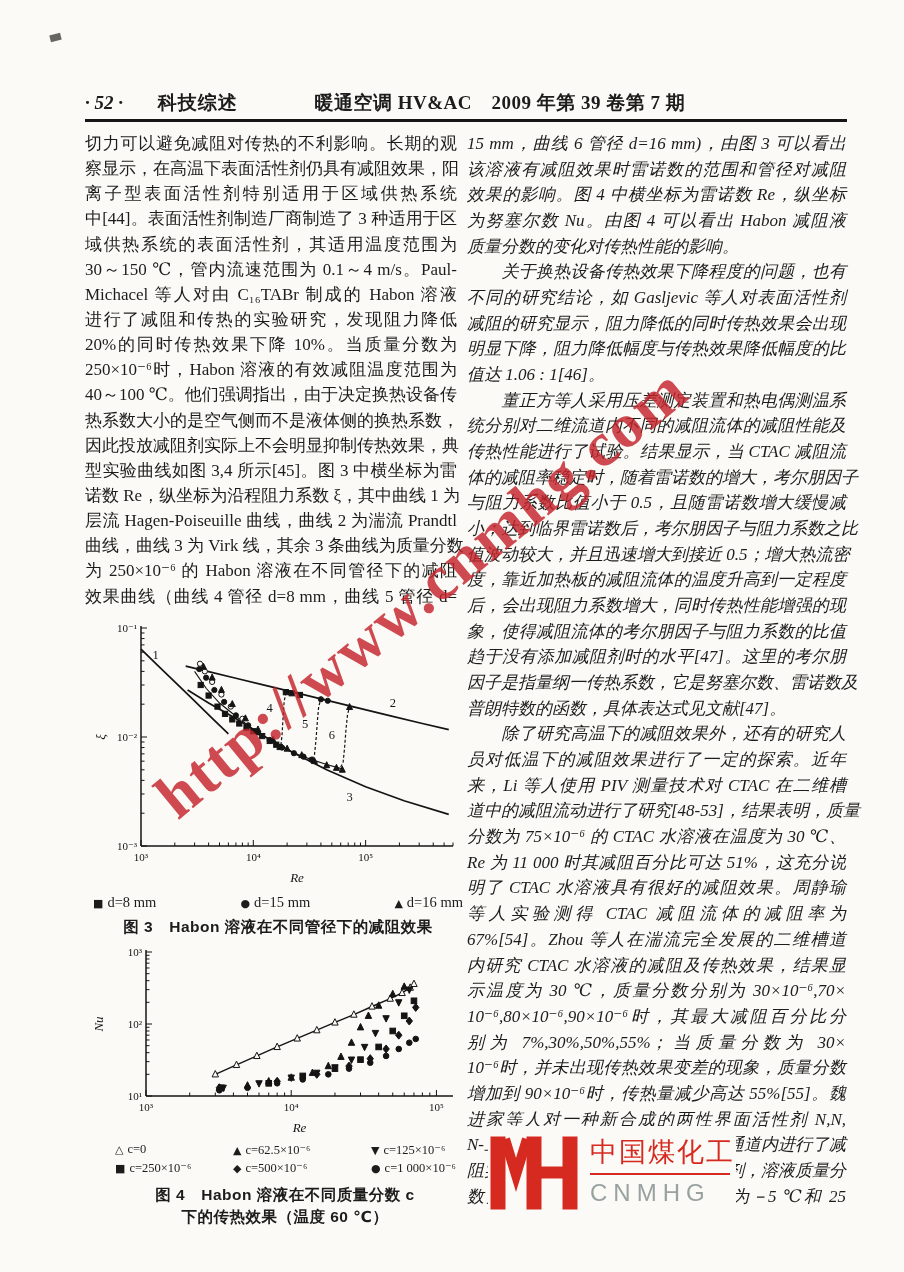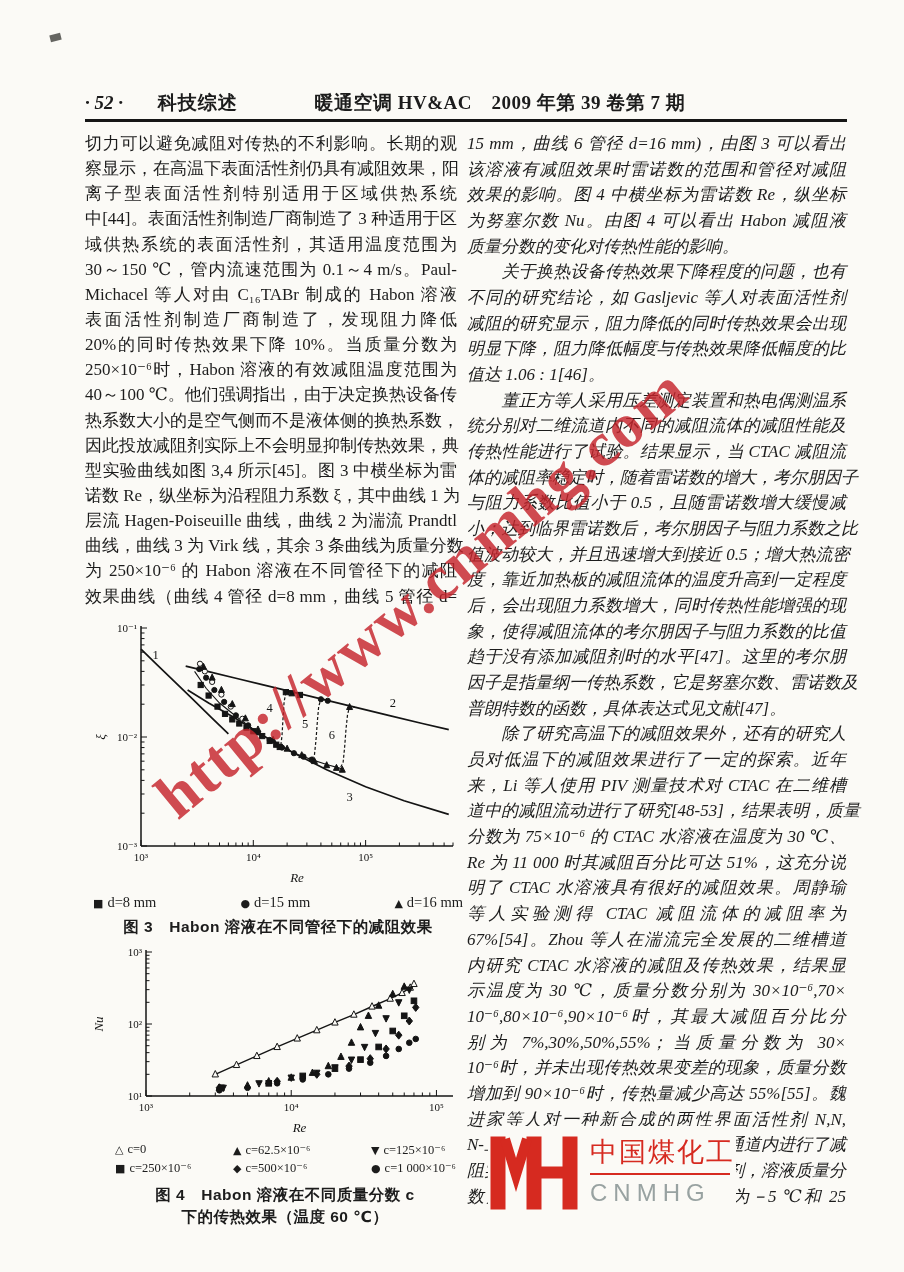--- a/index.html
+++ b/index.html
@@ -61,21 +61,21 @@
   <div class="rule"></div>
 
   <div class="col col-left" id="left-col">
       <div class="tline">切力可以避免减阻对传热的不利影响。长期的观</div>
       <div class="tline">察显示，在高温下表面活性剂仍具有减阻效果，阳</div>
       <div class="tline">离子型表面活性剂特别适用于区域供热系统</div>
       <div class="tline">中[44]。表面活性剂制造厂商制造了 3 种适用于区</div>
       <div class="tline">域供热系统的表面活性剂，其适用温度范围为</div>
       <div class="tline">30～150 ℃，管内流速范围为 0.1～4 m/s。Paul-</div>
       <div class="tline">Michacel 等人对由 C₁₆TABr 制成的 Habon 溶液</div>
-      <div class="tline">表面活性剂制造厂商制造了，发现阻力降低</div>
+      <div class="tline">进行了减阻和传热的实验研究，发现阻力降低</div>
       <div class="tline">20%的同时传热效果下降 10%。当质量分数为</div>
       <div class="tline">250×10⁻⁶时，Habon 溶液的有效减阻温度范围为</div>
       <div class="tline">40～100 ℃。他们强调指出，由于决定换热设备传</div>
       <div class="tline">热系数大小的是空气侧而不是液体侧的换热系数，</div>
       <div class="tline">因此投放减阻剂实际上不会明显抑制传热效果，典</div>
       <div class="tline">型实验曲线如图 3,4 所示[45]。图 3 中横坐标为雷</div>
       <div class="tline">诺数 Re，纵坐标为沿程阻力系数 ξ，其中曲线 1 为</div>
       <div class="tline">层流 Hagen-Poiseuille 曲线，曲线 2 为湍流 Prandtl</div>
       <div class="tline">曲线，曲线 3 为 Virk 线，其余 3 条曲线为质量分数</div>
       <div class="tline">为 250×10⁻⁶ 的 Habon 溶液在不同管径下的减阻</div>

